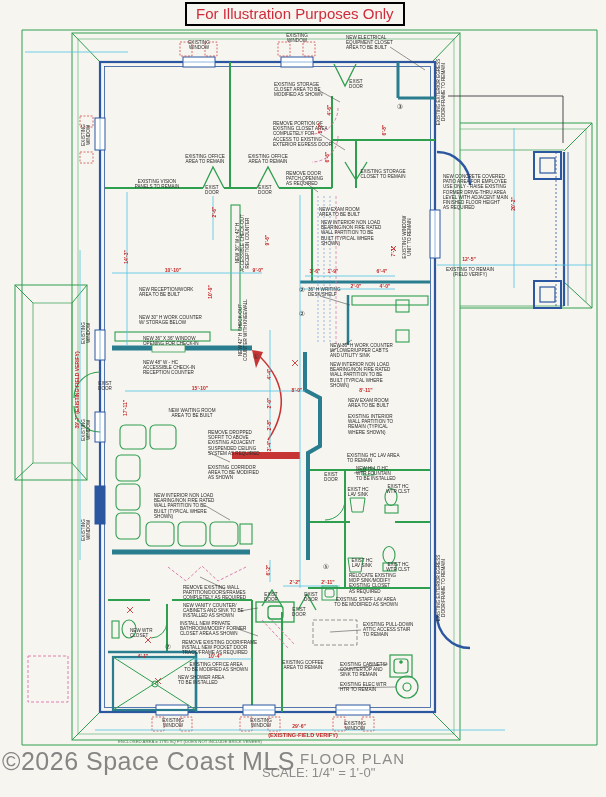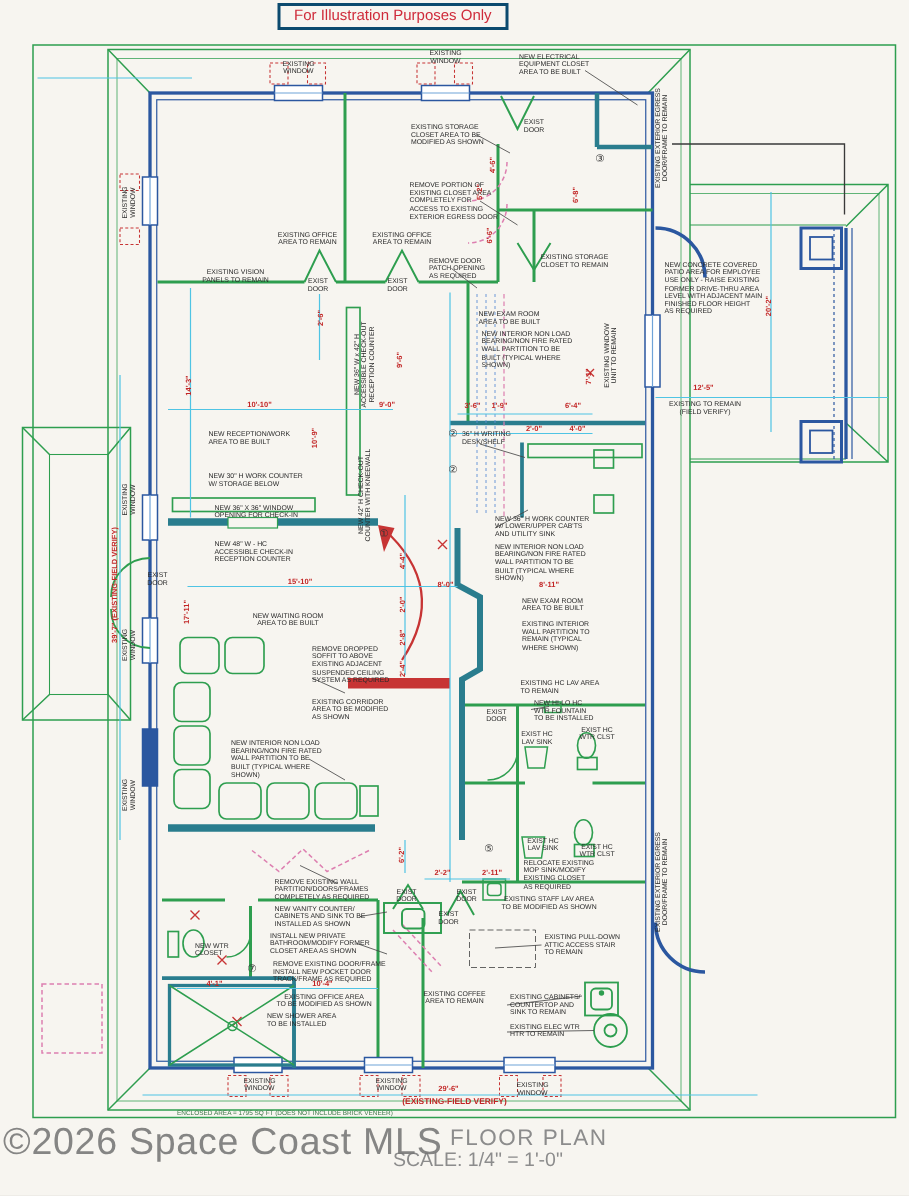--- a/index.html
+++ b/index.html
@@ -1,20 +1,20 @@
 <!DOCTYPE html>
 <html><head>
 <meta charset="utf-8">
 <style>
   html,body{margin:0;padding:0;background:#e8e6e0;}
   #sheet{position:relative;width:606px;height:797px;background:#f7f5f0;overflow:hidden;
          font-family:"Liberation Sans",sans-serif;}
   
-  #banner{position:absolute;left:185px;top:2px;border:2px solid #0c4a6e;color:#cf2b3a;
-          font-size:10px;padding:1px 9px 2px 9px;background:transparent;white-space:nowrap;}
+  #banner{position:absolute;left:185px;top:2px;border:2px solid #000000;color:#cf2b3a;
+          font-size:15px;padding:1px 9px 2px 9px;background:transparent;white-space:nowrap;}
   
   #label-layer{position:absolute;left:0;top:0;width:606px;height:797px;pointer-events:none;}
   .lbl{position:absolute;white-space:pre;font-size:4.6px;line-height:1.14;color:#2a2a2a;
        transform:translate(-50%,-50%);text-align:center;}
   .lbl.left{transform:translate(0,-50%);text-align:left;}
   .dim{color:#c22525;font-weight:bold;font-size:5px;}
   .marker{font-size:7px;color:#333;font-weight:normal;}
   
   .foot{position:absolute;white-space:nowrap;}
   #enclosed{left:118px;top:739px;font-size:4.3px;color:#3d7a4a;}

